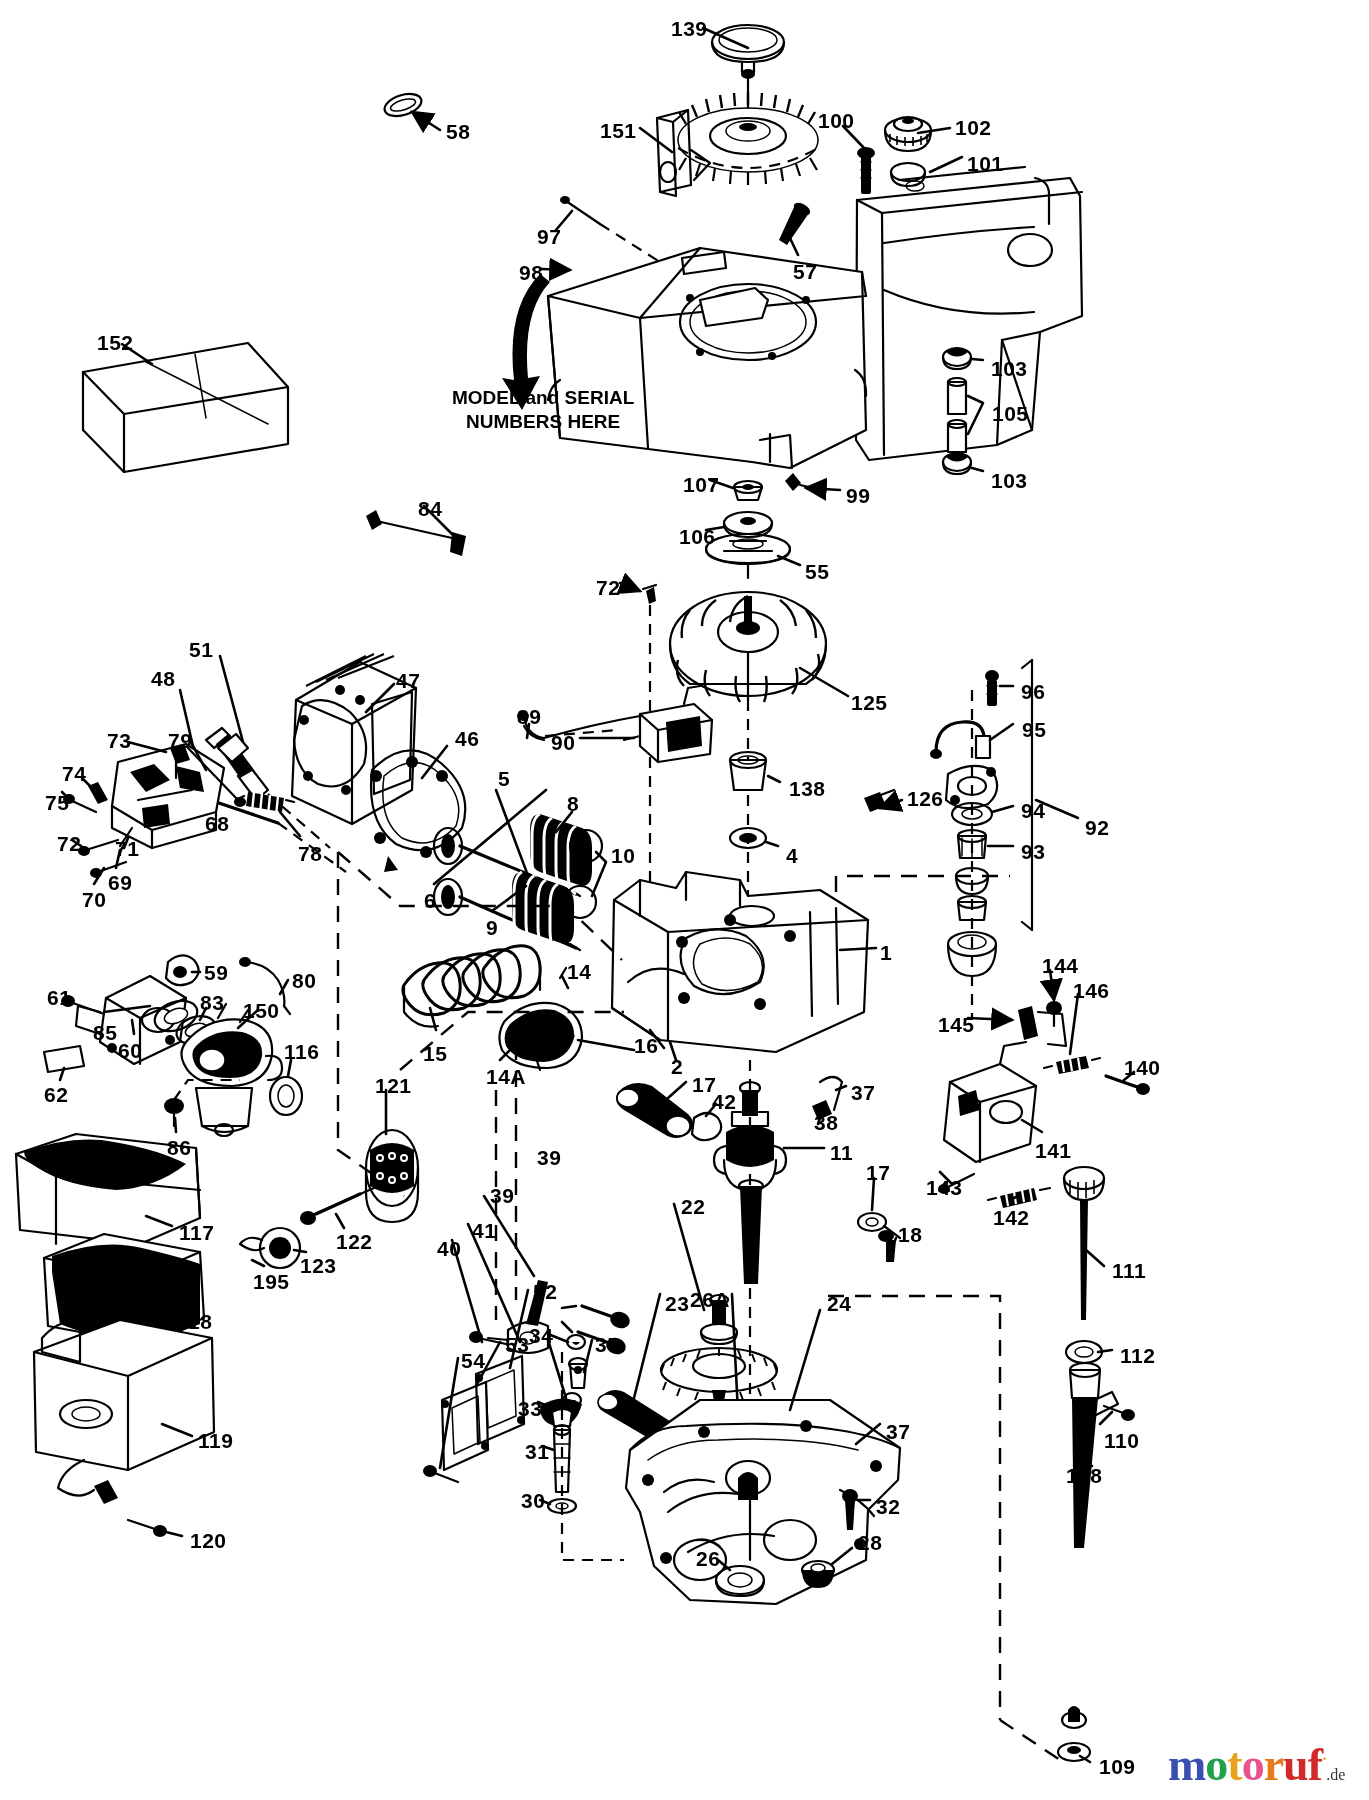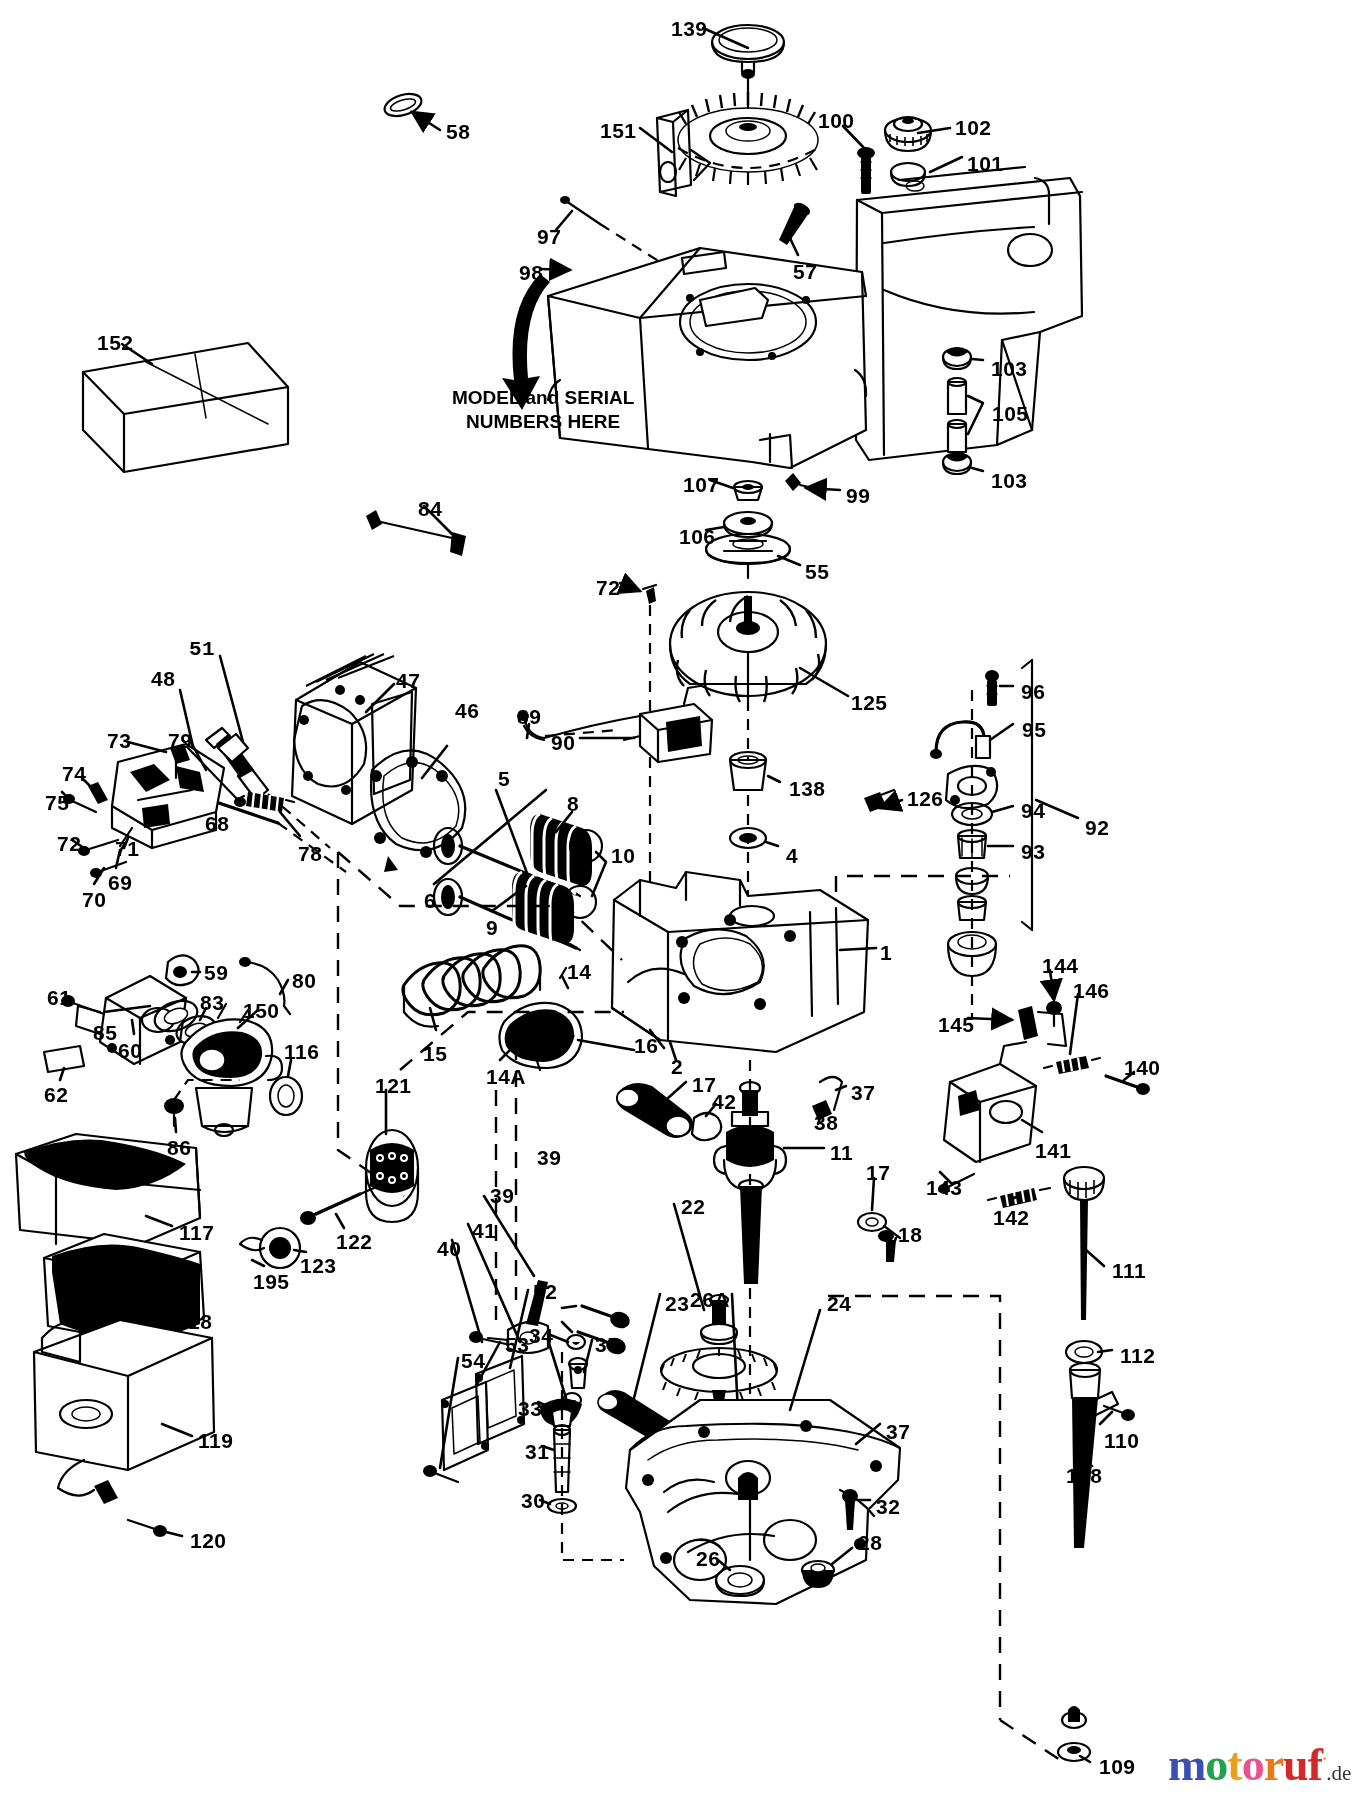--- a/index.html
+++ b/index.html
@@ -37,21 +37,21 @@
     left:1168px;top:1742px;
     font-family:"Liberation Serif",serif;
     font-size:46px;
     font-weight:bold;
     letter-spacing:-1px;
     line-height:1;
     user-select:none;
   }
   #watermark .s{display:inline-block;}
   #watermark .de{
-    font-size:21px;font-weight:normal;color:#333;letter-spacing:0;
+    font-size:16px;font-weight:normal;color:#333;letter-spacing:0;
     vertical-align:baseline;
   }
 </style>
 </head>
 <body>
 
 <div id="sheet">
 
   <svg id="art" viewBox="0 0 1369 1800">
     <defs>
@@ -950,27 +950,27 @@
       <div class="callout" style="left: 97px; top: 332px;">152</div>
       <div class="callout" style="left: 991px; top: 358px;">103</div>
       <div class="callout" style="left: 992px; top: 403px;">105</div>
       <div class="callout" style="left: 991px; top: 470px;">103</div>
       <div class="callout" style="left: 683px; top: 474px;">107</div>
       <div class="callout" style="left: 846px; top: 485px;">99</div>
       <div class="callout" style="left: 418px; top: 498px;">84</div>
       <div class="callout" style="left: 679px; top: 526px;">106</div>
       <div class="callout" style="left: 805px; top: 561px;">55</div>
       <div class="callout" style="left: 596px; top: 577px;">72</div>
-      <div class="callout" style="left: 189px; top: 639px; font-family: Liberation Mono, monospace;">51</div>
+      <div class="callout" style="left: 189px; top: 639px;">51</div>
       <div class="callout" style="left: 151px; top: 668px;">48</div>
       <div class="callout" style="left: 396px; top: 670px;">47</div>
       <div class="callout" style="left: 1021px; top: 681px;">96</div>
       <div class="callout" style="left: 517px; top: 706px;">89</div>
       <div class="callout" style="left: 851px; top: 692px;">125</div>
-      <div class="callout" style="left: 455px; top: 700px; text-align: center;">46</div>
+      <div class="callout" style="left: 455px; top: 728px; text-align: center;">46</div>
       <div class="callout" style="left: 1022px; top: 719px;">95</div>
       <div class="callout" style="left: 107px; top: 730px;">73</div>
       <div class="callout" style="left: 168px; top: 730px;">79</div>
       <div class="callout" style="left: 551px; top: 732px;">90</div>
       <div class="callout" style="left: 62px; top: 763px;">74</div>
       <div class="callout" style="left: 45px; top: 782px; margin-top: 10px;">75</div>
       <div class="callout" style="left: 789px; top: 778px;">138</div>
       <div class="callout" style="left: 498px; top: 768px;">5</div>
       <div class="callout" style="left: 205px; top: 813px;">68</div>
       <div class="callout" style="left: 567px; top: 793px;">8</div>

